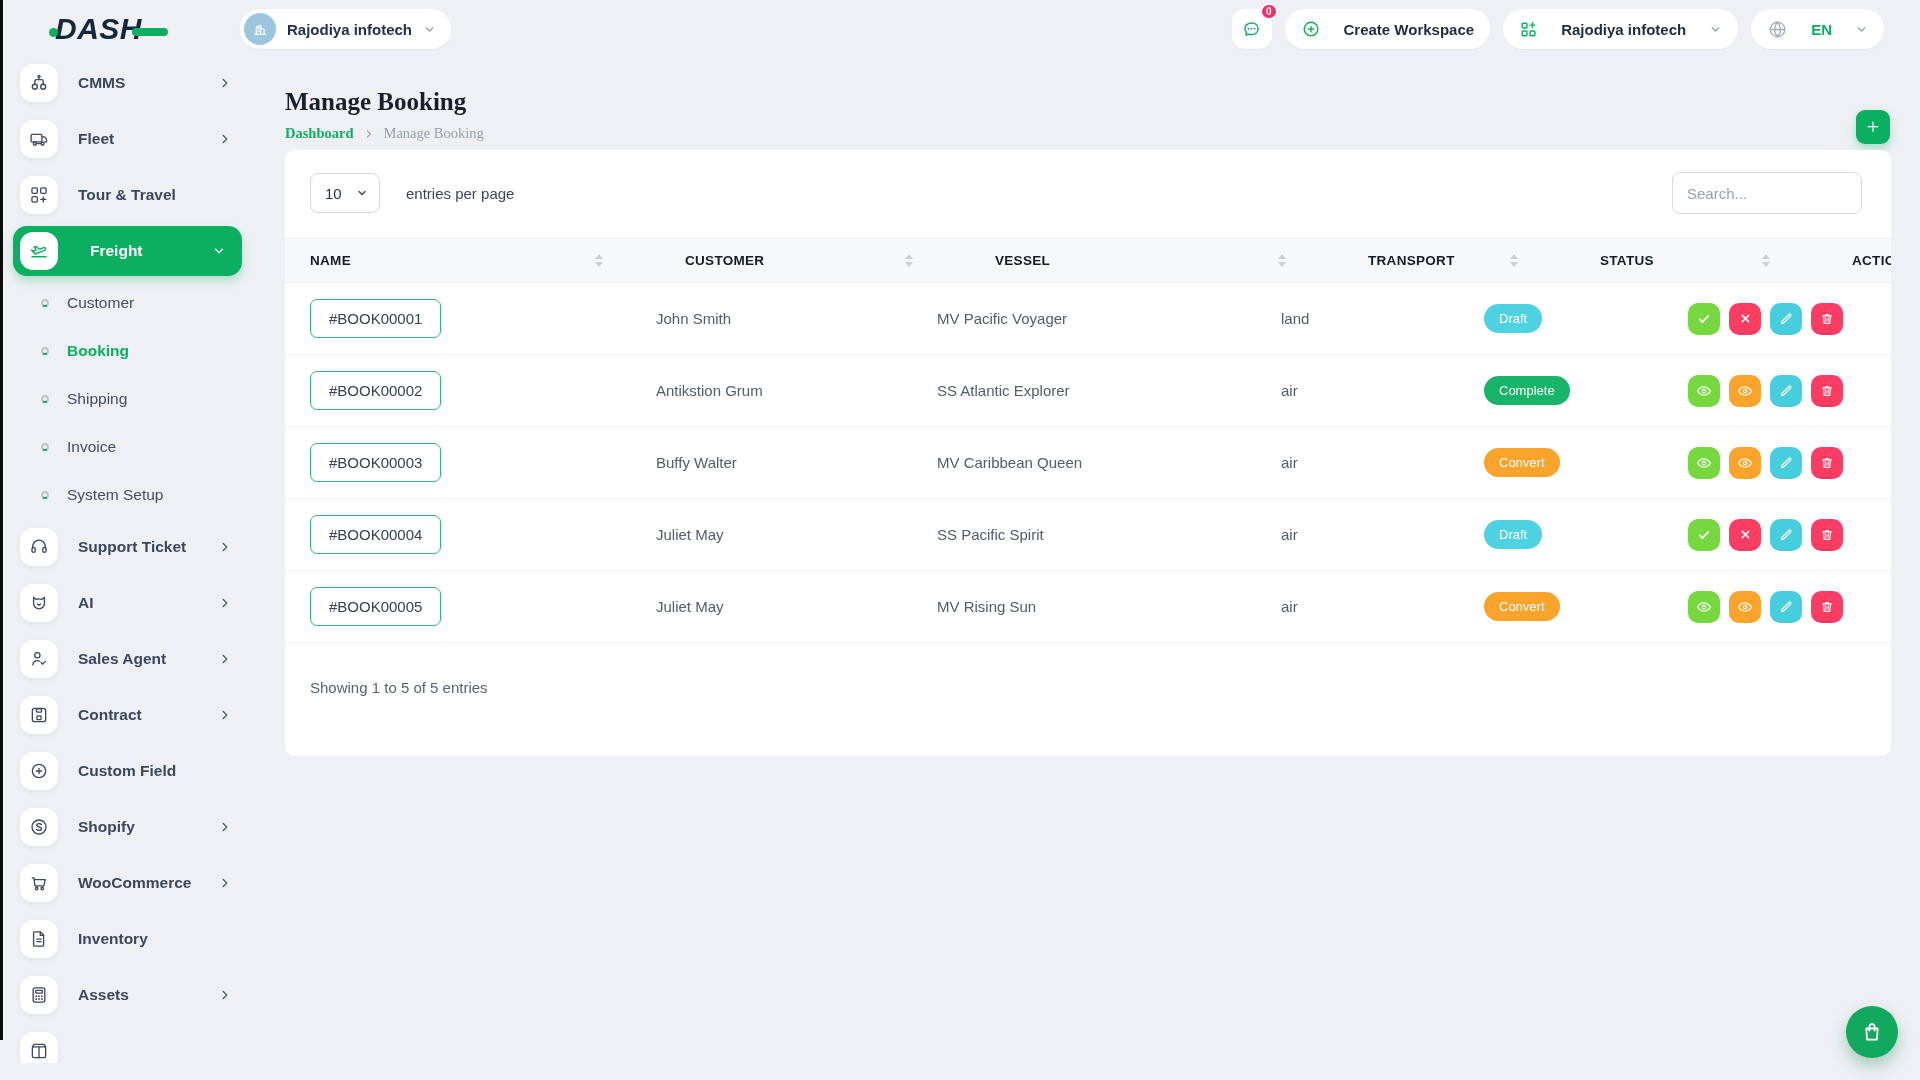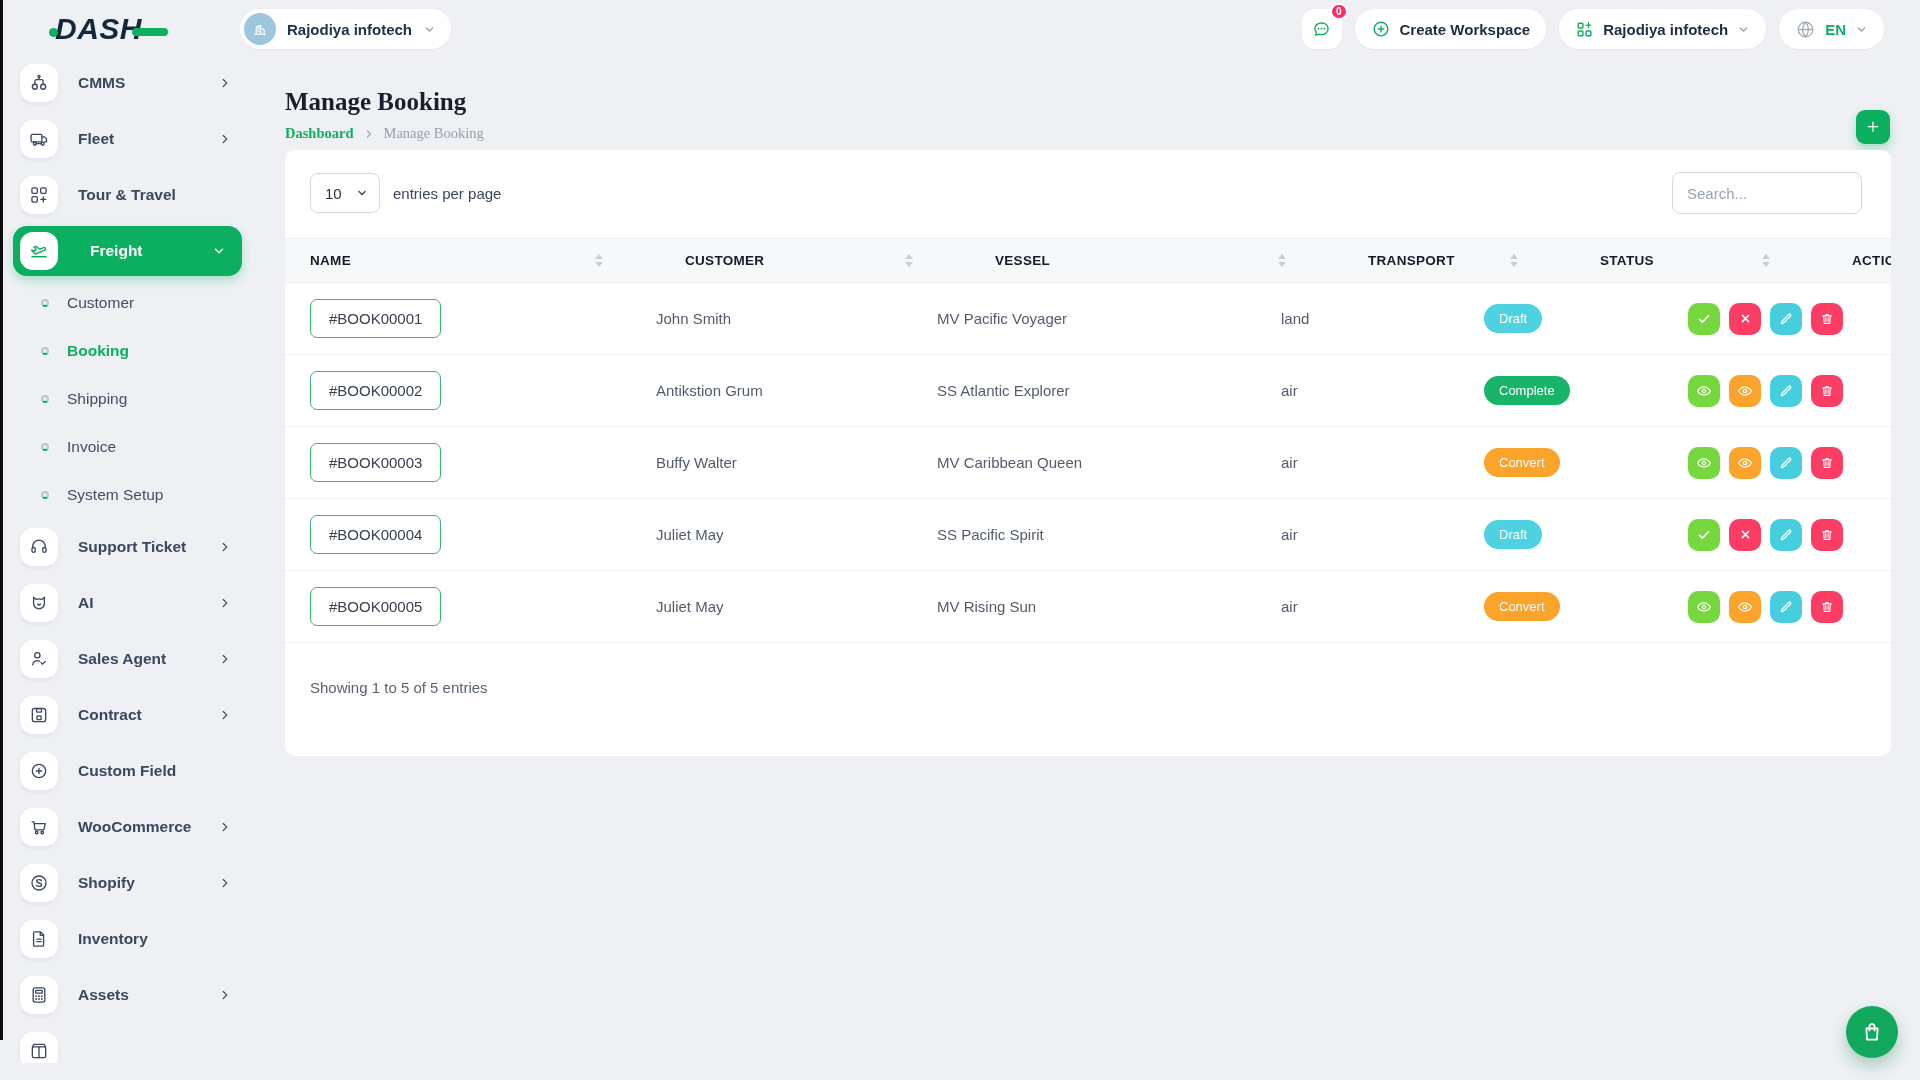--- a/index.html
+++ b/index.html
@@ -25,21 +25,21 @@
   .company-avatar { width:32px; height:32px; border-radius:50%; background:#9cc6de; display:flex; align-items:center; justify-content:center; color:#fff; }
   .company-name { font-size:15px; font-weight:600; color:#22304a; }
   .chev-down { display:flex; color:#8a94a4; }
 
   .header-right { position:absolute; right:36px; top:9px; height:40px; display:flex; align-items:center; gap:13px; }
   .msg-btn { position:relative; width:40px; height:40px; background:#fff; border:none; border-radius:13px;
     display:flex; align-items:center; justify-content:center; color:var(--primary); cursor:pointer; box-shadow:0 1px 2px rgba(20,30,60,.04); }
   .msg-badge { position:absolute; top:-6px; right:-6px; min-width:17px; height:17px; padding:0 4px; border-radius:9px;
     background:var(--c-notif); border:2px solid #fff; color:#fff; font-size:10px; font-weight:700;
     display:flex; align-items:center; justify-content:center; }
-  .hpill { height:40px; background:#fff; border:none; border-radius:20px; display:flex; align-items:center; gap:9px;
+  .hpill { height:40px; background:#fff; border:none; border-radius:20px; display:flex; align-items:center; gap:23px;
     padding:0 16px; font-size:15px; font-weight:600; color:#1f2c40; cursor:pointer; font-family:inherit; box-shadow:0 1px 2px rgba(20,30,60,.04); }
   .hpill .green { color:var(--primary); }
   .lang-label { color:var(--primary); font-weight:700; }
 
   
   .sidebar { position:absolute; left:0; top:0; width:250px; height:1063px; padding-top:55px; overflow:hidden; z-index:5; }
   .side-item { height:56px; display:flex; align-items:center; padding:0 18px 0 20px; cursor:pointer; position:relative; }
   .icon-box { width:38px; height:38px; background:#fff; border-radius:13px; flex:none;
     display:flex; align-items:center; justify-content:center; color:#3d4760; box-shadow:0 2px 5px rgba(25,39,66,.06); }
   .side-label { margin-left:20px; font-size:15.5px; font-weight:600; color:#3c475e; white-space:nowrap; }
@@ -64,21 +64,21 @@
   .add-btn { position:absolute; top:52px; right:30px; width:34px; height:34px; border:none; border-radius:9px;
     background:var(--primary); color:#fff; font-size:22px; line-height:1; display:flex; align-items:center; justify-content:center;
     cursor:pointer; box-shadow:0 5px 10px rgba(12,175,96,.3); font-family:inherit; }
 
   .card { margin:8px 29px 0 35px; height:606px; background:#fff; border-radius:10px; position:relative; overflow:hidden; }
   .controls { display:flex; align-items:center; padding:22px 29px 24px 25px; }
   .select-box { width:70px; height:40px; background:#fff; border:1px solid #d4d9e0; border-radius:8px;
     display:flex; align-items:center; justify-content:space-between; padding:0 11px 0 14px;
     font-size:15px; color:#2a3342; cursor:pointer; }
   .select-box .chev-down { color:#39424f; }
-  .entries-label { margin-left:13px; font-size:15px; color:#3d4656; }
+  .entries-label { margin-left:26px; font-size:15px; color:#3d4656; }
   .search-input { margin-left:auto; width:190px; height:42px; border:1px solid #d4d9e0; border-radius:8px;
     padding:0 14px; font-size:15px; color:#0f766e; outline:none; font-family:inherit; background:#fff; }
   .search-input::placeholder { color:#9aa2b0; }
 
   .thead, .trow { display:grid; grid-template-columns:346px 281px 344px 203px 223px 1fr; align-items:center; }
   .thead { background:#f7f8fa; border-top:1px solid #edf0f3; border-bottom:1px solid #edf0f3; height:45px;gap:29px; }
   .th { display:flex; align-items:center; justify-content:space-between; padding:0 28px 0 25px;
     font-size:13.5px; font-weight:700; color:#141c2a; letter-spacing:.3px; cursor:pointer; }
   .sort { display:flex; flex-direction:column; gap:3px; }
   .sort i { display:block; width:0; height:0; border-left:4px solid transparent; border-right:4px solid transparent; }
@@ -335,40 +335,40 @@
           <svg viewBox="0 0 24 24" width="20" height="20" fill="none" stroke="currentColor" stroke-width="1.6" stroke-linecap="round" stroke-linejoin="round">
             <circle cx="12" cy="12" r="8"></circle>
             <path d="M12 8.8v6.4M8.8 12h6.4"></path>
           </svg>
         </span>
         <span class="side-label">Custom Field</span>
       </div>
       <div class="side-item">
         <span class="icon-box">
           <svg viewBox="0 0 24 24" width="20" height="20" fill="none" stroke="currentColor" stroke-width="1.6" stroke-linecap="round" stroke-linejoin="round">
+            <circle cx="12" cy="12" r="8.4"></circle>
+            <path d="M14.9 9c-.6-.6-1.6-1-2.7-1-1.7 0-2.9.8-2.9 2 0 2.6 5.8 1.4 5.8 4 0 1.3-1.3 2.1-3 2.1-1.3 0-2.4-.4-3-1.1"></path>
+          </svg>
+        </span>
+        <span class="side-label">Shopify</span>
+        <span class="side-chev">
+          <svg viewBox="0 0 24 24" width="14" height="14" fill="none" stroke="currentColor" stroke-width="2.2" stroke-linecap="round" stroke-linejoin="round">
+            <path d="M9 6l6 6-6 6"></path>
+          </svg>
+        </span>
+      </div>
+      <div class="side-item">
+        <span class="icon-box">
+          <svg viewBox="0 0 24 24" width="20" height="20" fill="none" stroke="currentColor" stroke-width="1.6" stroke-linecap="round" stroke-linejoin="round">
             <path d="M3.8 5.8h2.1l1.3 9.7h10.6l1.7-7.6H7"></path>
             <circle cx="9.2" cy="18.6" r="1.5"></circle>
             <circle cx="15.9" cy="18.6" r="1.5"></circle>
           </svg>
         </span>
         <span class="side-label">WooCommerce</span>
-        <span class="side-chev">
-          <svg viewBox="0 0 24 24" width="14" height="14" fill="none" stroke="currentColor" stroke-width="2.2" stroke-linecap="round" stroke-linejoin="round">
-            <path d="M9 6l6 6-6 6"></path>
-          </svg>
-        </span>
-      </div>
-      <div class="side-item">
-        <span class="icon-box">
-          <svg viewBox="0 0 24 24" width="20" height="20" fill="none" stroke="currentColor" stroke-width="1.6" stroke-linecap="round" stroke-linejoin="round">
-            <circle cx="12" cy="12" r="8.4"></circle>
-            <path d="M14.9 9c-.6-.6-1.6-1-2.7-1-1.7 0-2.9.8-2.9 2 0 2.6 5.8 1.4 5.8 4 0 1.3-1.3 2.1-3 2.1-1.3 0-2.4-.4-3-1.1"></path>
-          </svg>
-        </span>
-        <span class="side-label">Shopify</span>
         <span class="side-chev">
           <svg viewBox="0 0 24 24" width="14" height="14" fill="none" stroke="currentColor" stroke-width="2.2" stroke-linecap="round" stroke-linejoin="round">
             <path d="M9 6l6 6-6 6"></path>
           </svg>
         </span>
       </div>
       <div class="side-item">
         <span class="icon-box">
           <svg viewBox="0 0 24 24" width="20" height="20" fill="none" stroke="currentColor" stroke-width="1.6" stroke-linecap="round" stroke-linejoin="round">
             <path d="M6.5 3.5h7.2l3.8 3.8v12.2a1 1 0 01-1 1h-10a1 1 0 01-1-1V4.5a1 1 0 011-1z"></path>

